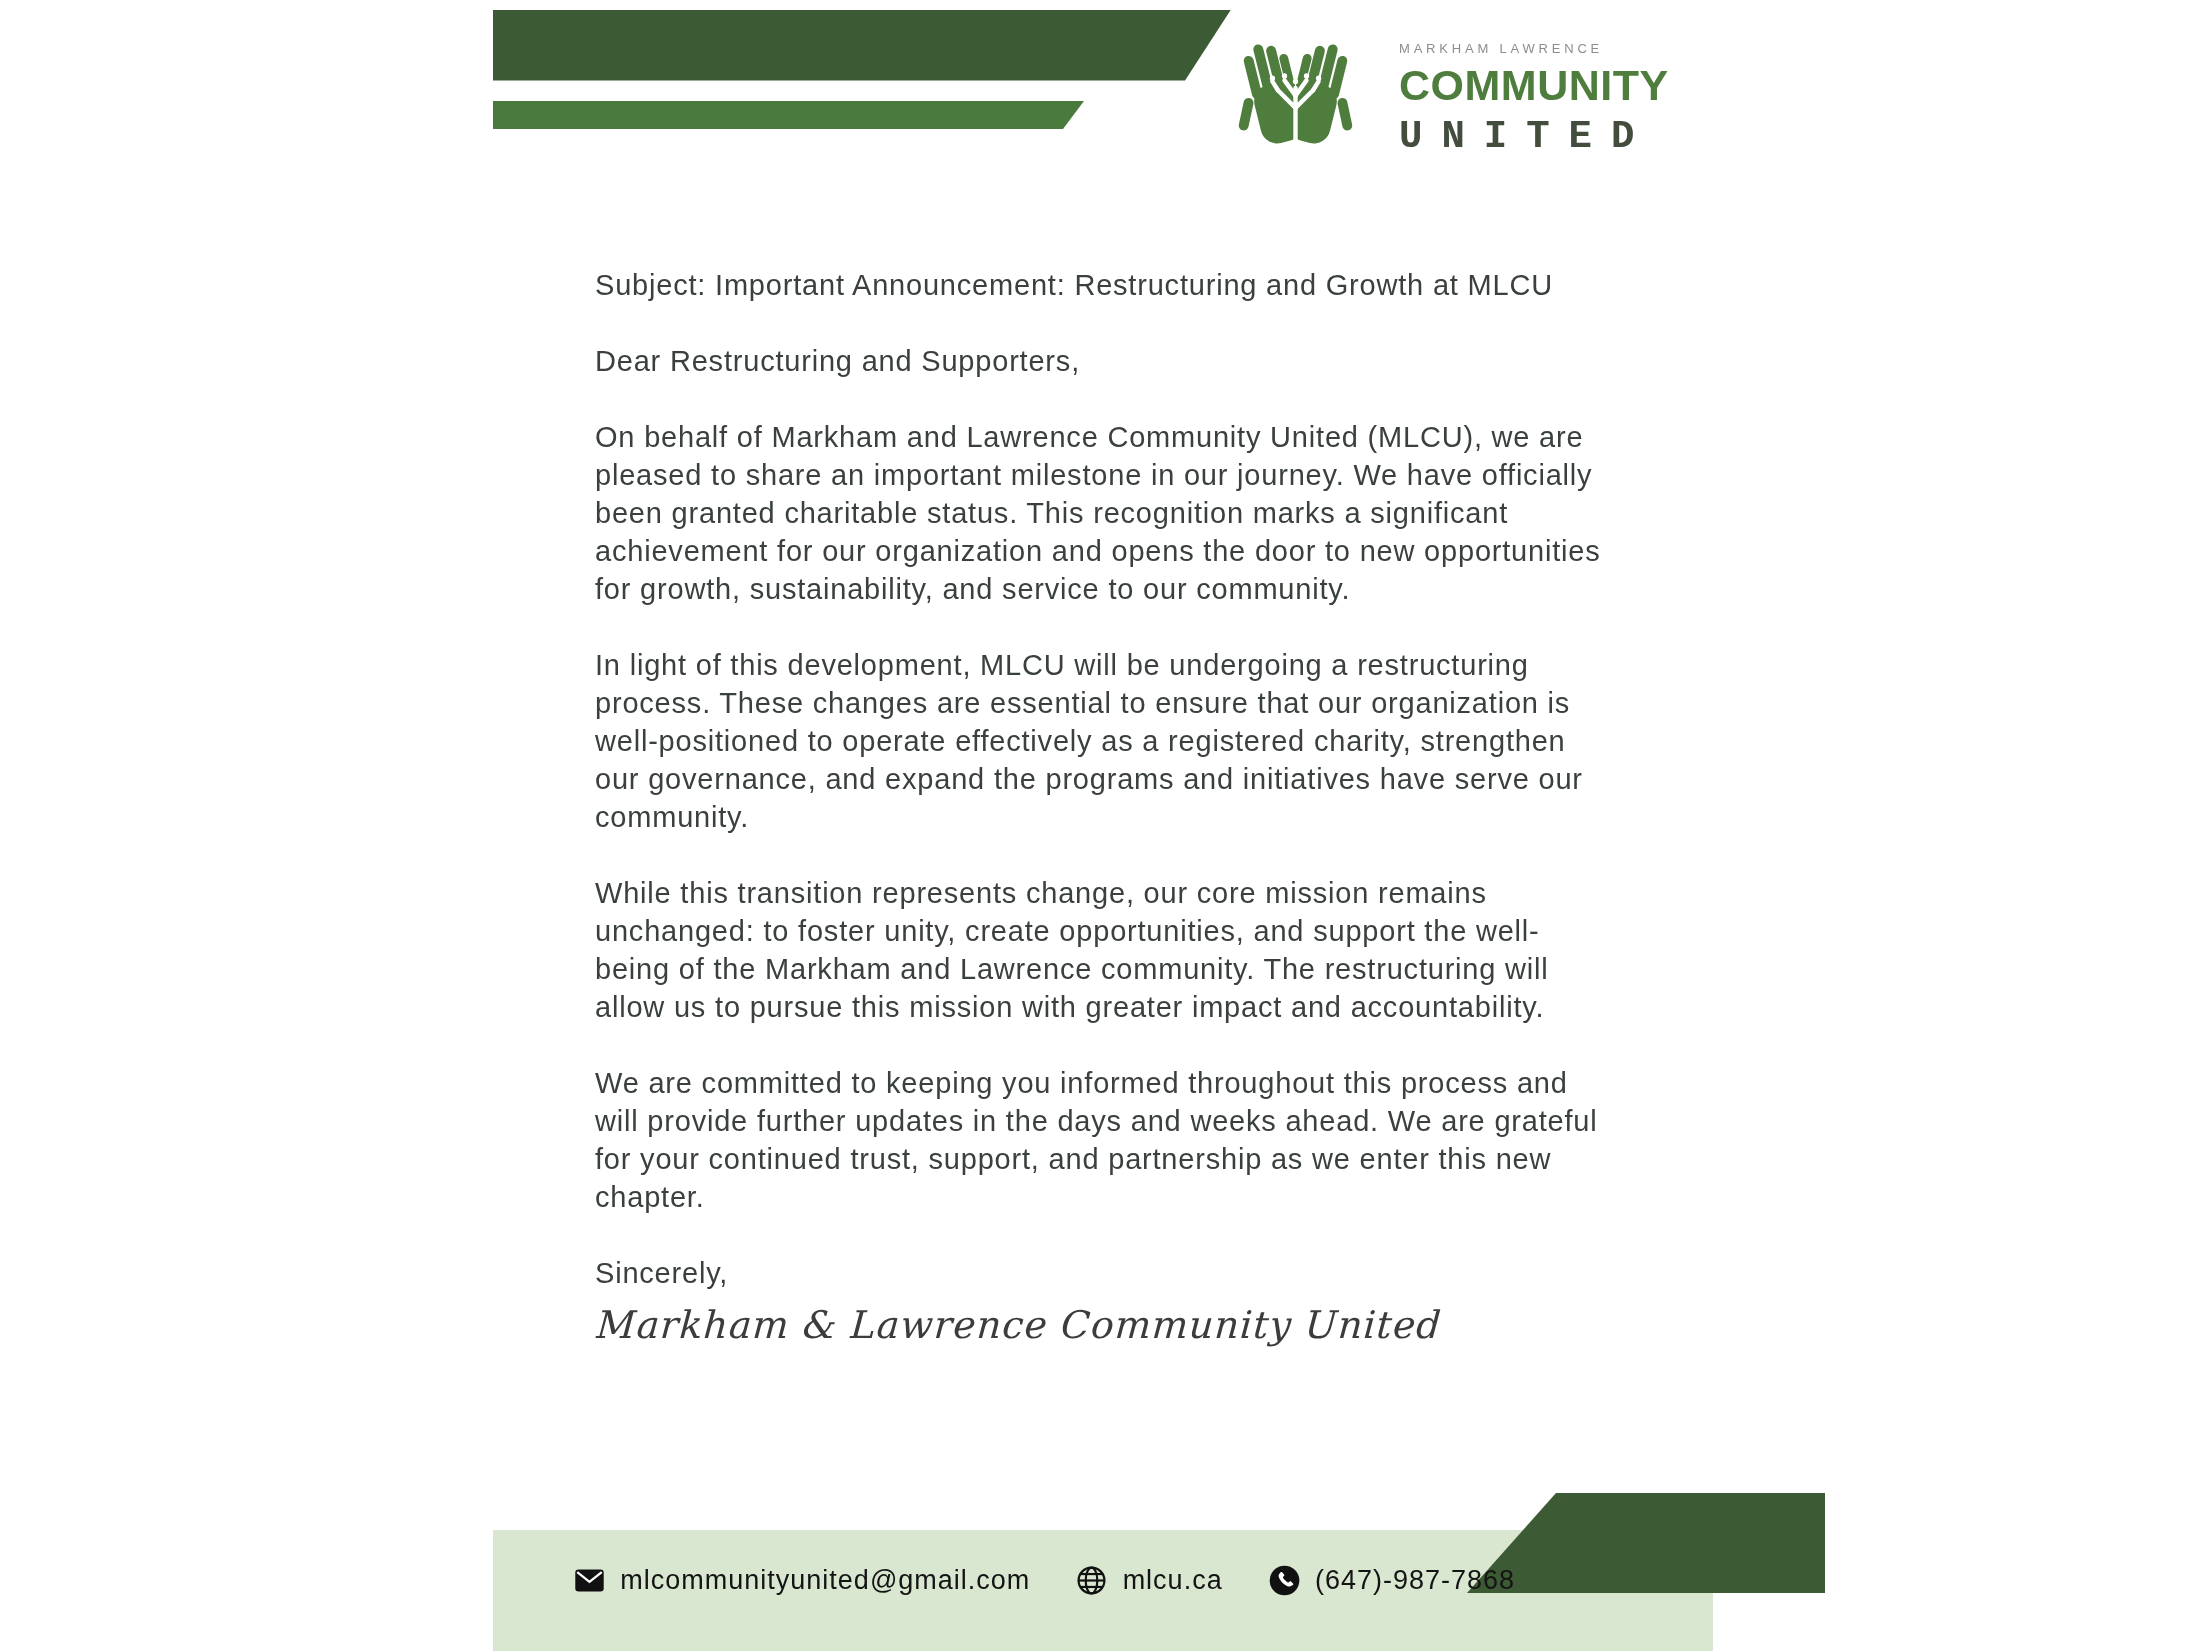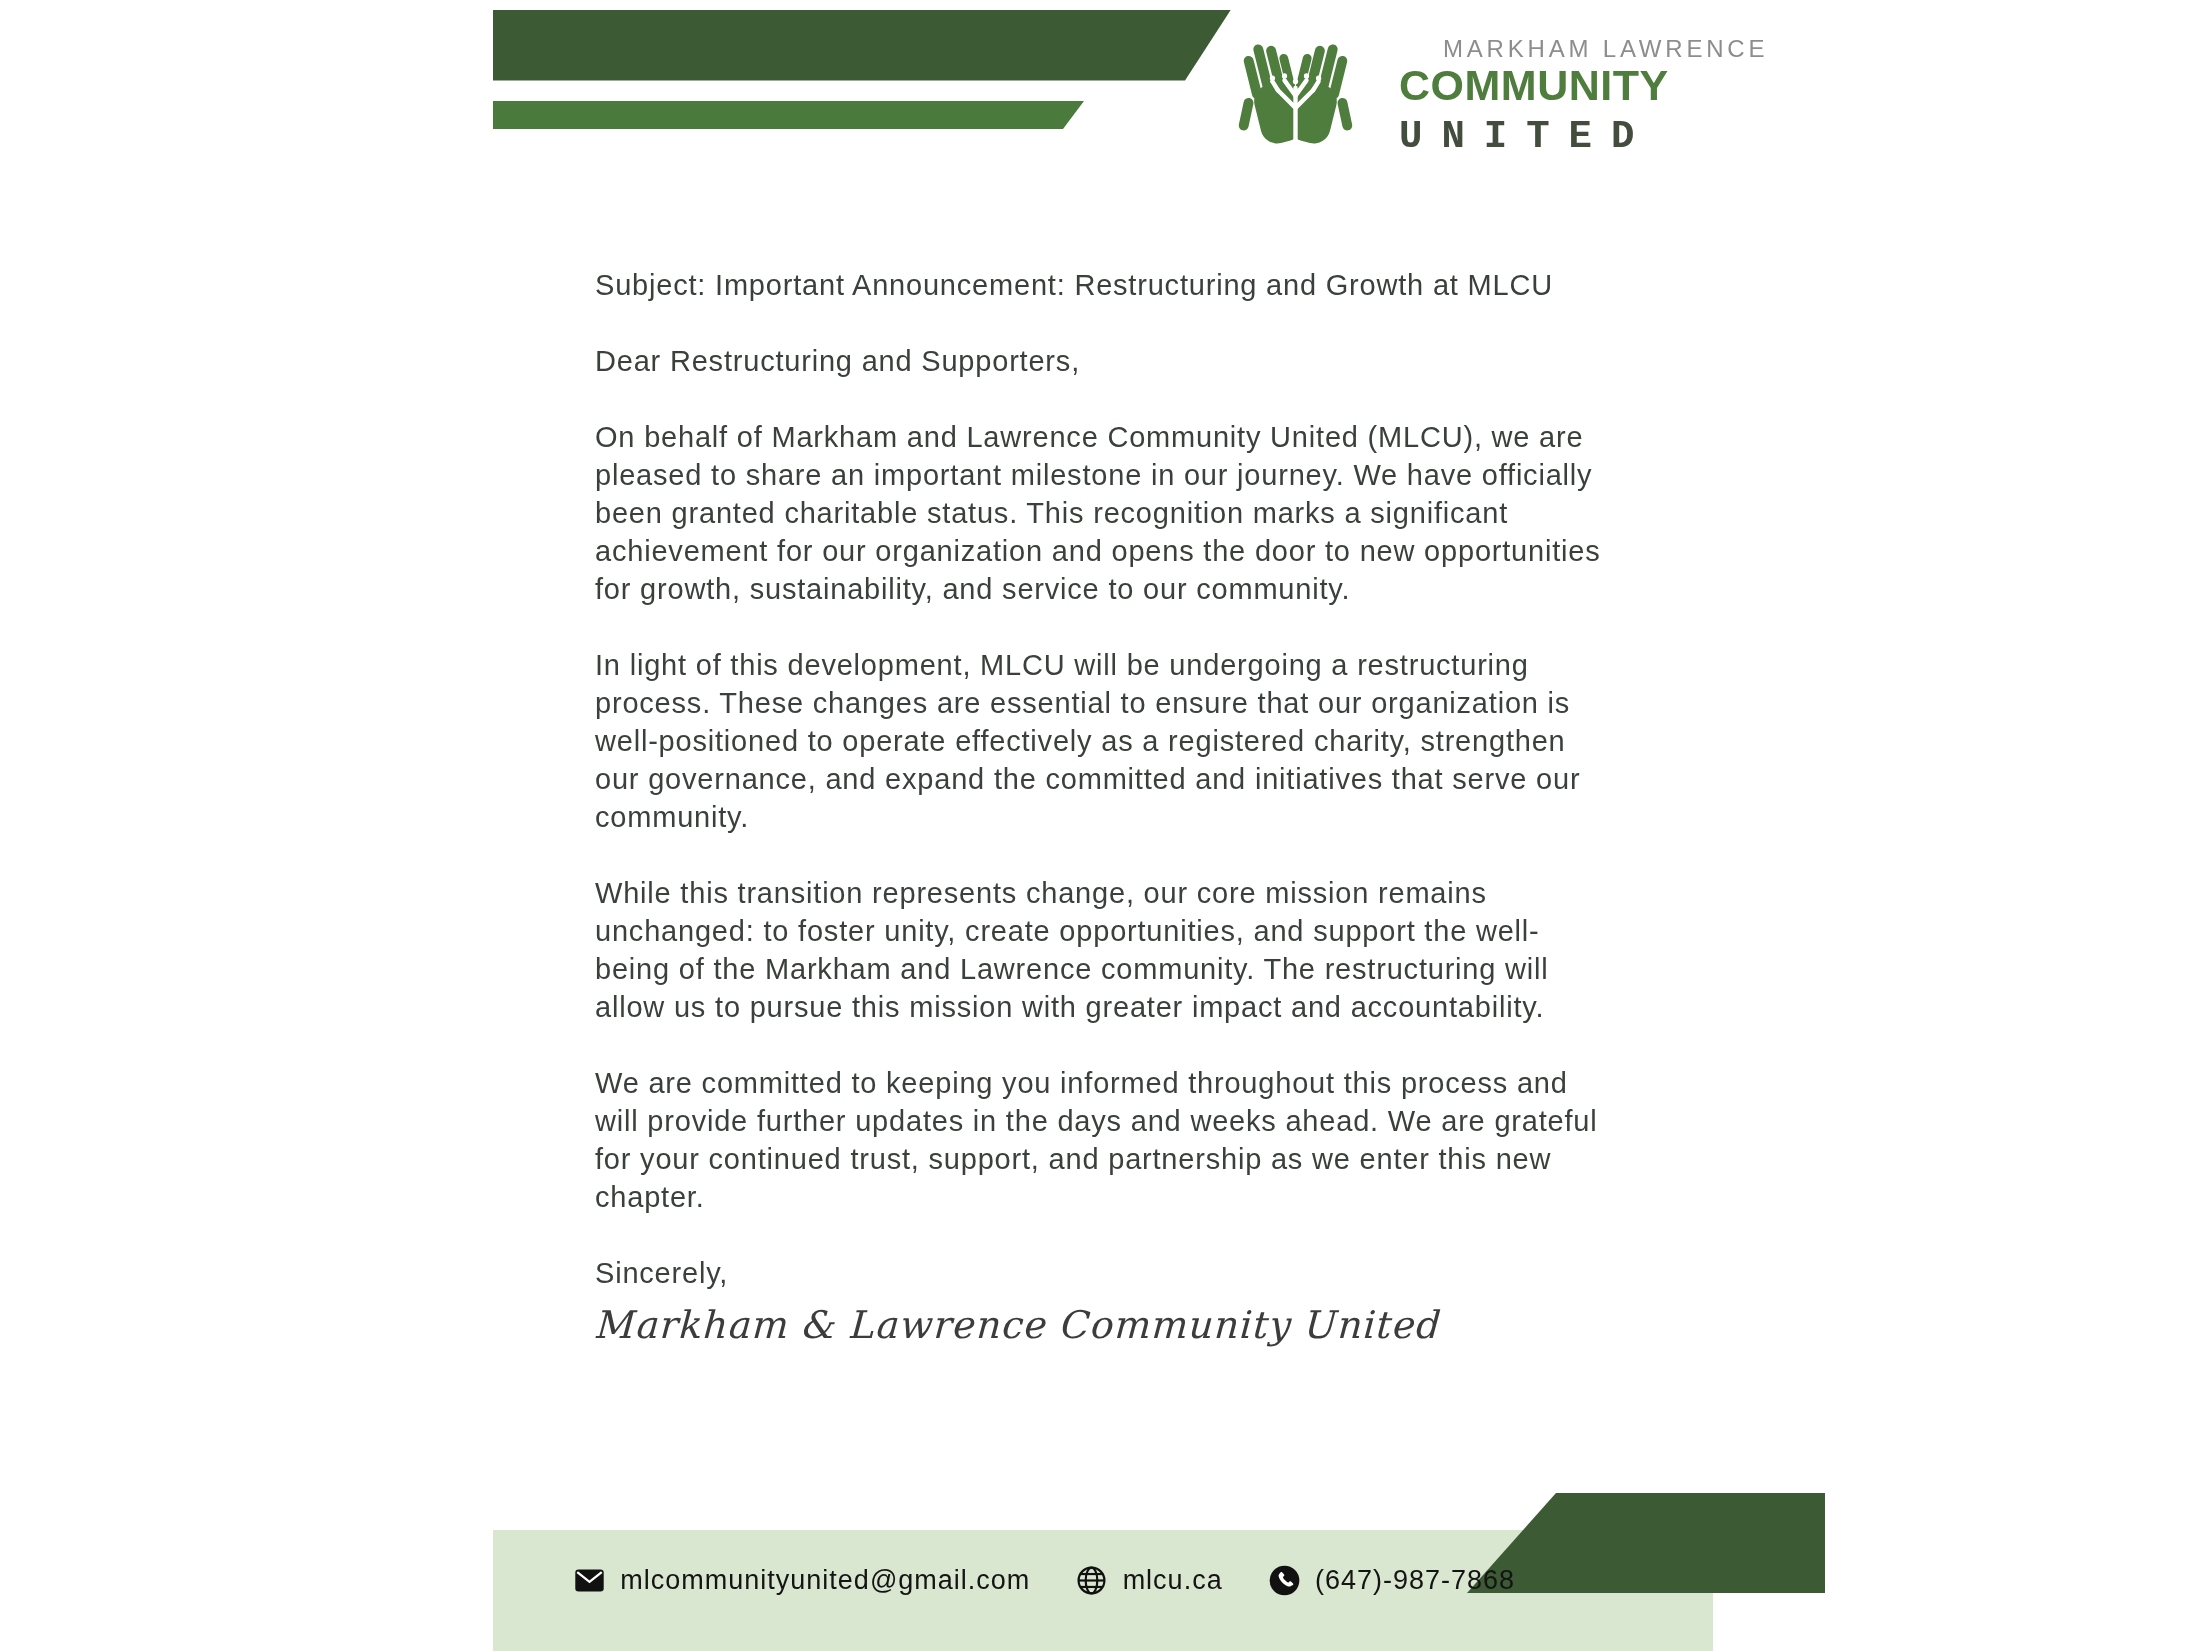--- a/index.html
+++ b/index.html
@@ -36,22 +36,22 @@
   }
 
   
   .logo-hands{
     position:absolute;left:1224px;top:32.5px;width:143px;height:120px;
   }
   .logo-text{
     position:absolute;left:1399px;top:36px;width:249px;
   }
   .logo-topline{
-    font-size:24px;letter-spacing:3.8px;color:var(--label-gray);
-    font-weight:500;line-height:25px;white-space:nowrap;margin-left:44px;
+    font-size:13px;letter-spacing:3.8px;color:var(--label-gray);
+    font-weight:500;line-height:25px;white-space:nowrap;
   }
   .logo-community{
     font-size:43px;font-weight:700;color:var(--brand-green);
     letter-spacing:0.5px;line-height:48px;white-space:nowrap;text-align:right;
   }
   .logo-united{
     font-size:39px;font-weight:700;color:var(--united-color);
     letter-spacing:19px;line-height:38px;margin-top:9px;white-space:nowrap;font-family:Liberation Mono, monospace;
   }
 
@@ -151,21 +151,21 @@
     <div class="logo-topline">MARKHAM LAWRENCE</div>
     <div class="logo-community">COMMUNITY</div>
     <div class="logo-united">UNITED</div>
   </div>
 
   <div class="letter">
     <div class="block">Subject: Important Announcement: Restructuring and Growth at MLCU</div>
     <div class="block">Dear Restructuring and Supporters,</div>
     <div>
         <p>On behalf of Markham and Lawrence Community United (MLCU), we are pleased to share an important milestone in our journey. We have officially been granted charitable status. This recognition marks a significant achievement for our organization and opens the door to new opportunities for growth, sustainability, and service to our community.</p>
-        <p>In light of this development, MLCU will be undergoing a restructuring process. These changes are essential to ensure that our organization is well-positioned to operate effectively as a registered charity, strengthen our governance, and expand the committed and initiatives that serve our community.</p>
+        <p>In light of this development, MLCU will be undergoing a restructuring process. These changes are essential to ensure that our organization is well-positioned to operate effectively as a registered charity, strengthen our governance, and expand the programs and initiatives have serve our community.</p>
         <p>While this transition represents change, our core mission remains unchanged: to foster unity, create opportunities, and support the well-being of the Markham and Lawrence community. The restructuring will allow us to pursue this mission with greater impact and accountability.</p>
         <p>We are committed to keeping you informed throughout this process and will provide further updates in the days and weeks ahead. We are grateful for your continued trust, support, and partnership as we enter this new chapter.</p>
       </div>
     <div class="closing">Sincerely,</div>
     <div class="signature">Markham &amp; Lawrence Community United</div>
   </div>
 
   <div class="footer-band"></div>
   <div class="footer-accent"></div>
 

